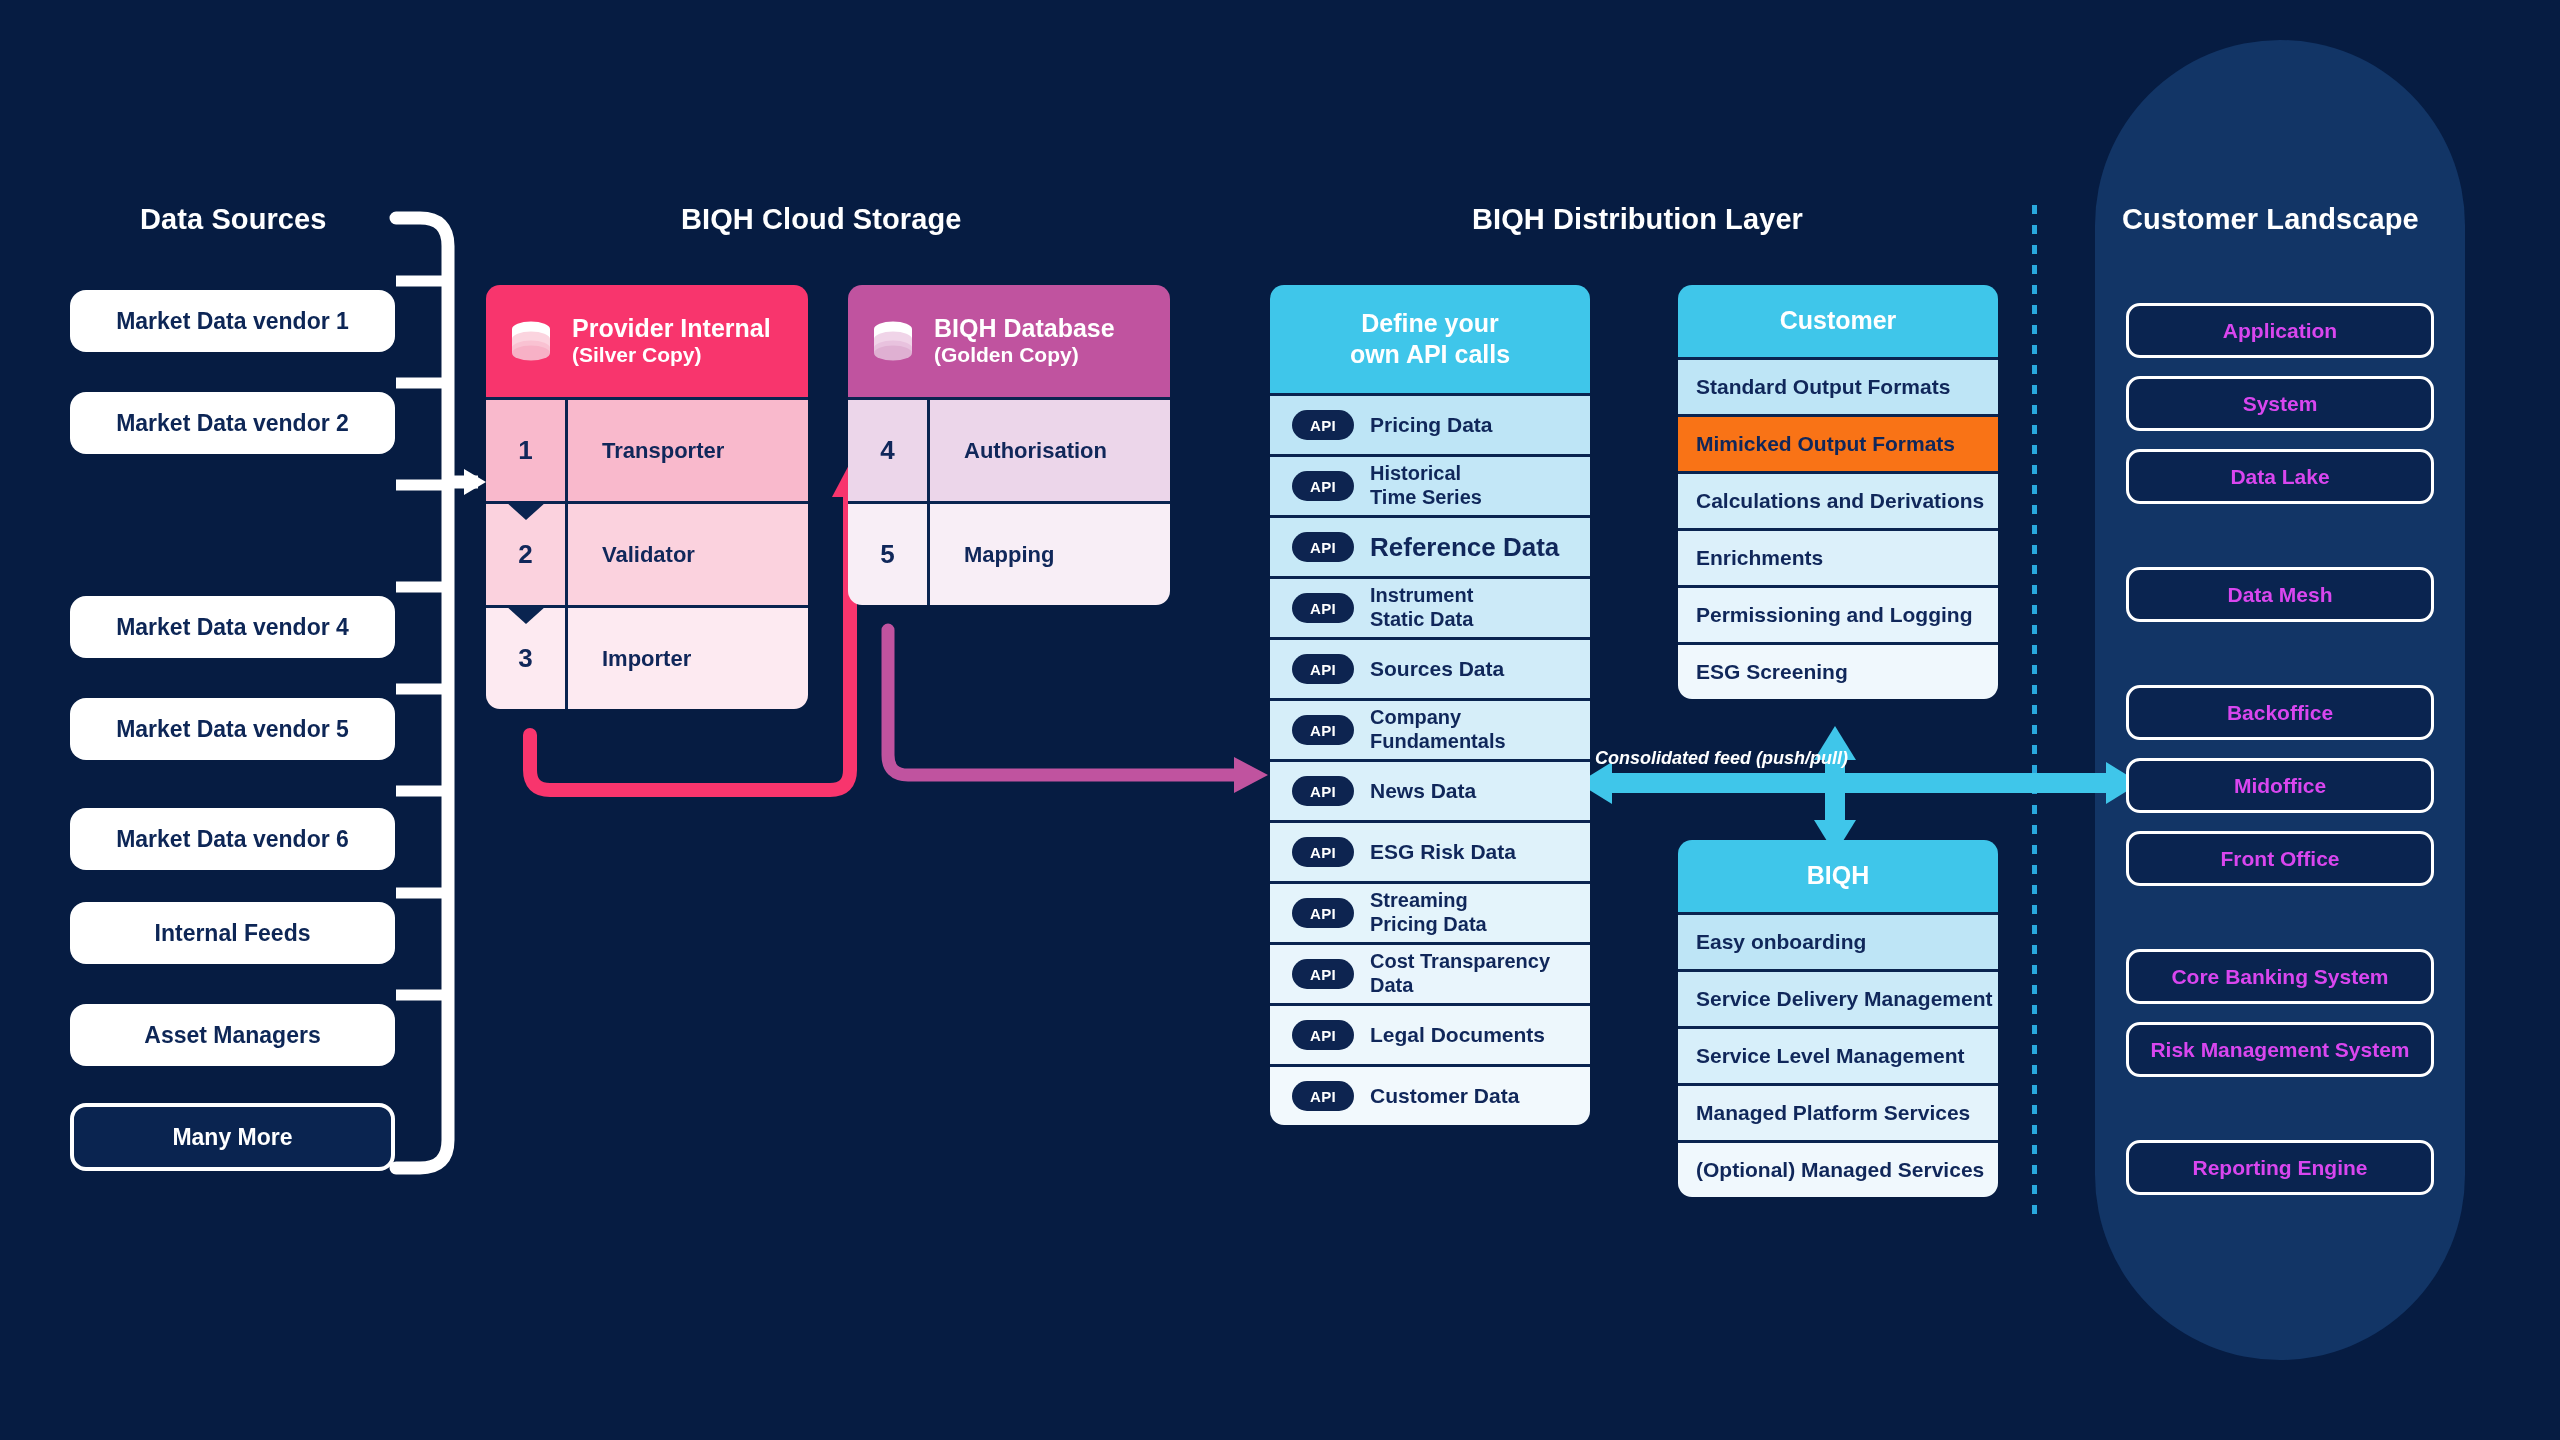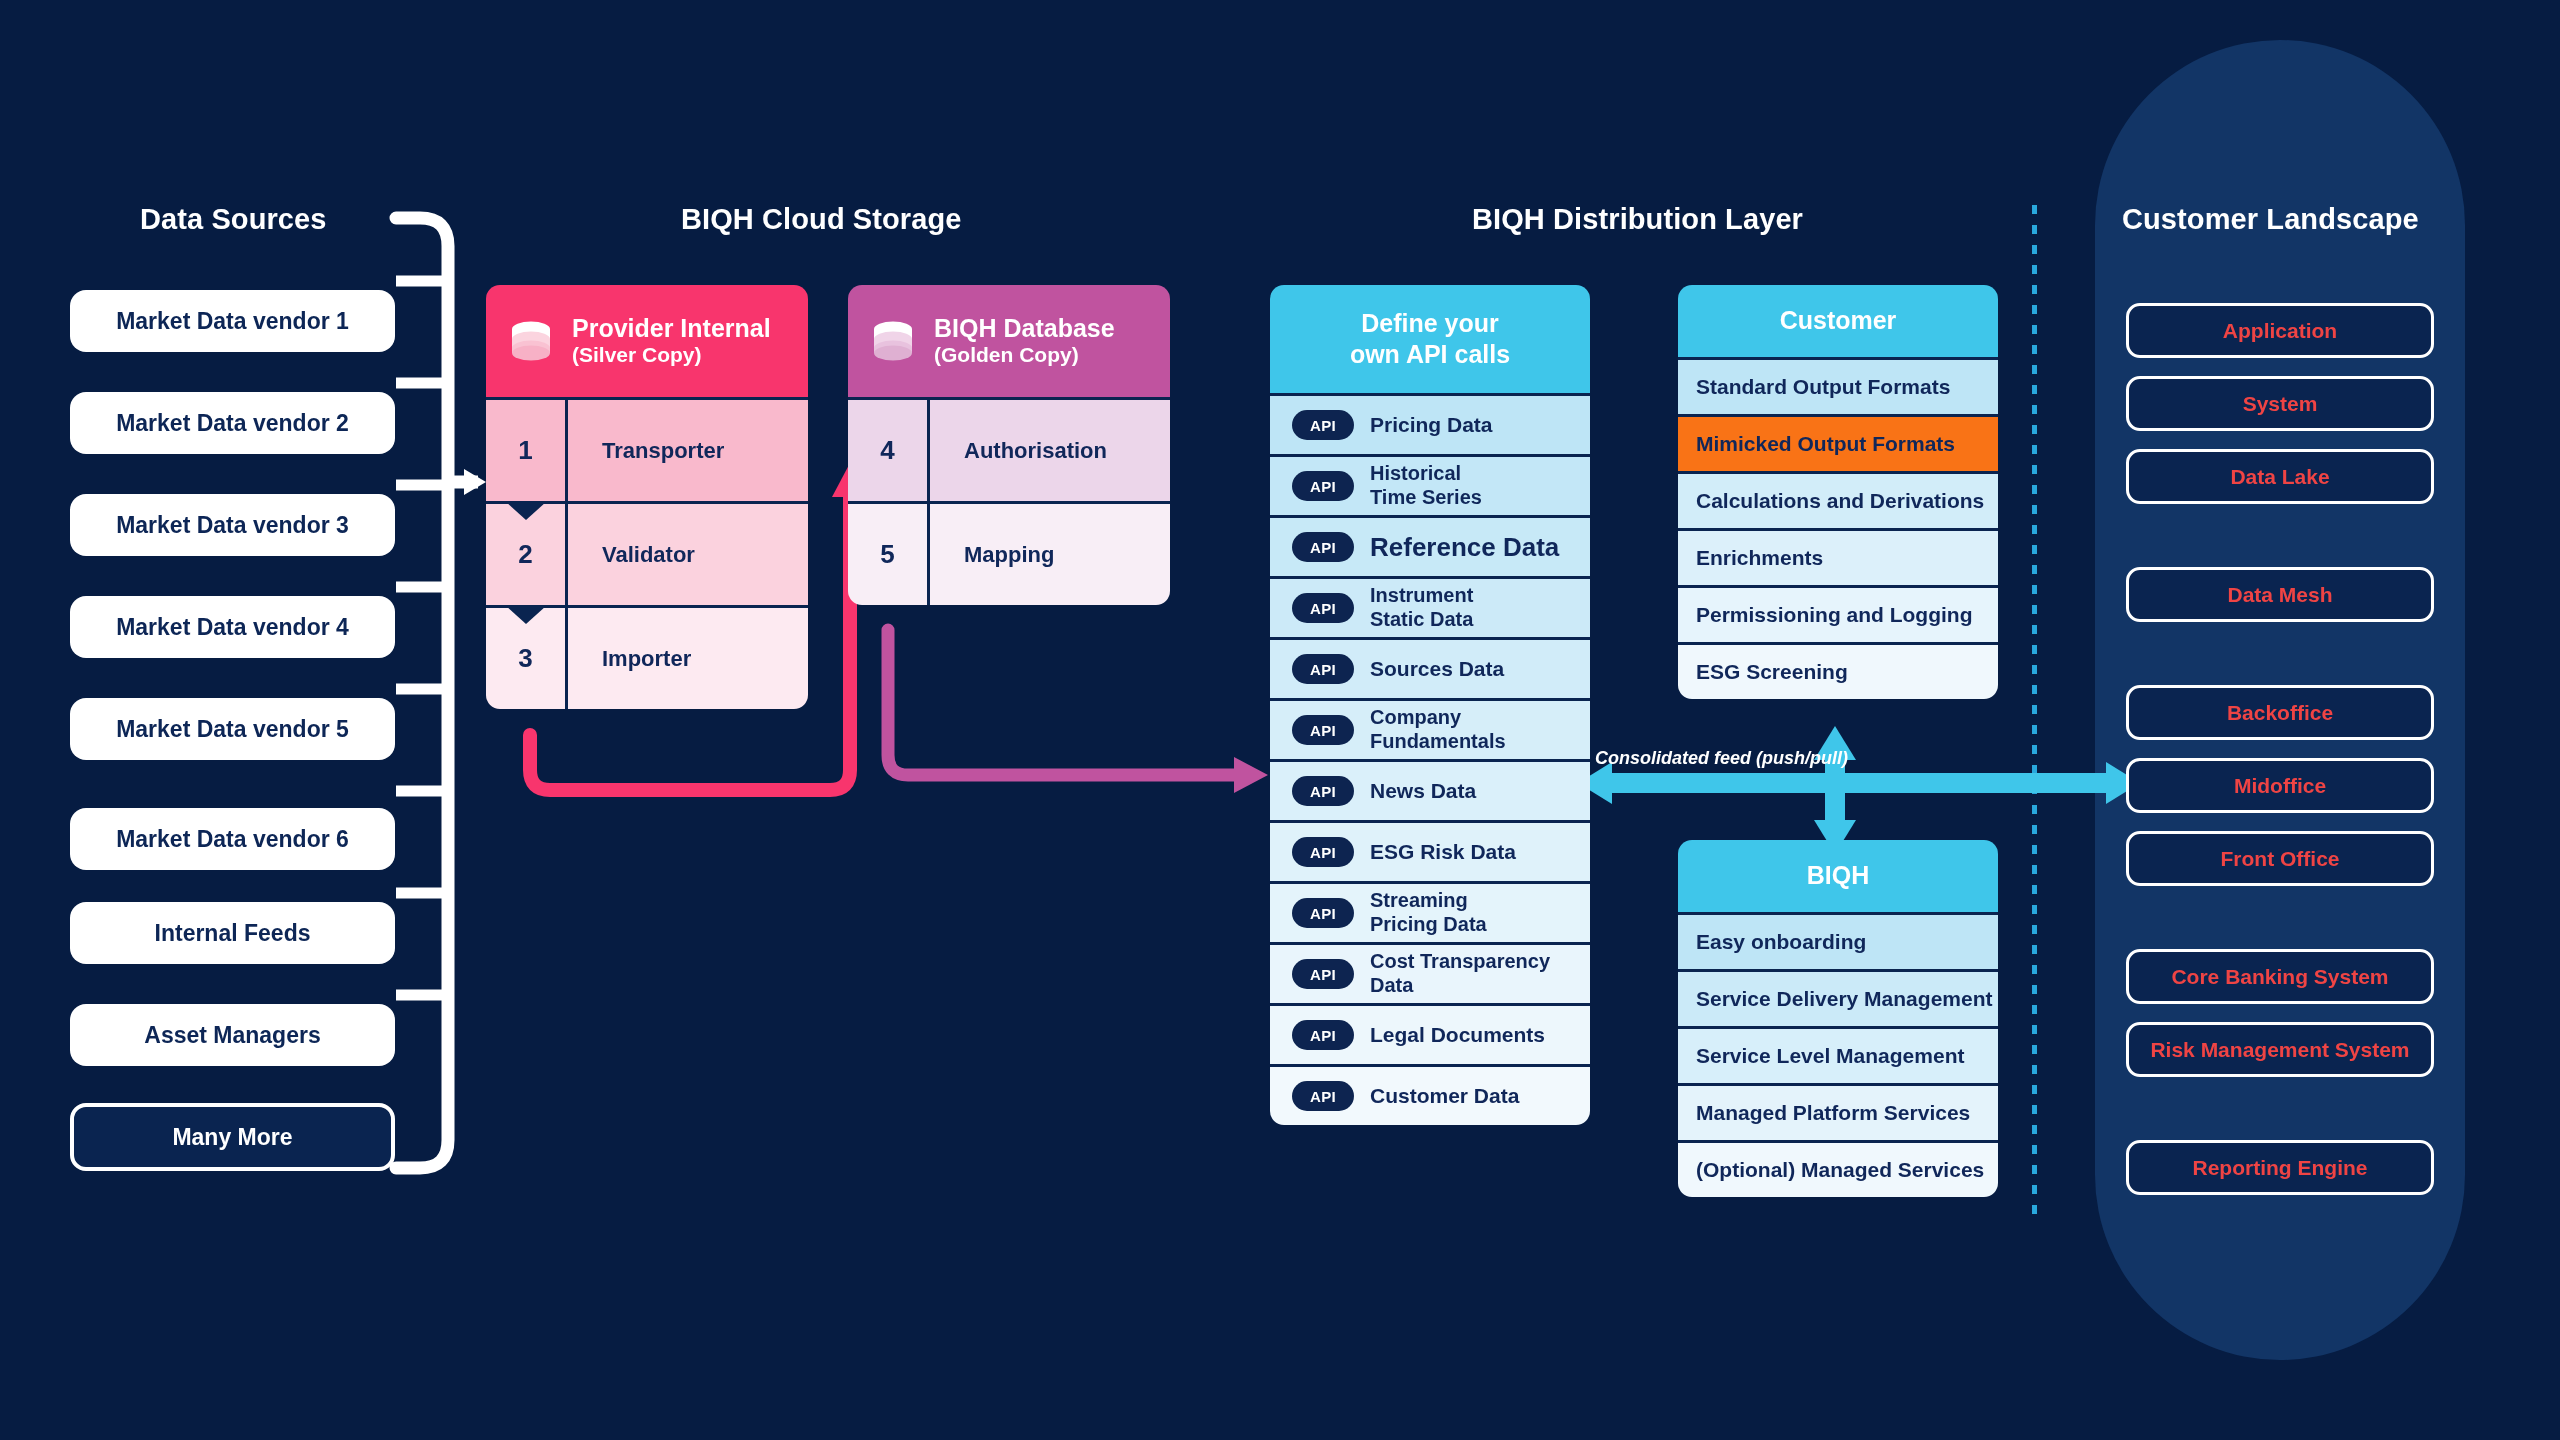--- a/index.html
+++ b/index.html
@@ -110,21 +110,21 @@
   .plain-row { padding-left: 18px; }
 
   
   .cl-pill {
     position: absolute; left: 2126px;
     width: 308px; height: 55px;
     background: #0a2450;
     border: 3.5px solid #ffffff;
     border-radius: 14px;
     display: flex; align-items: center; justify-content: center;
-    color: #ef4444; font-size: 21px; font-weight: bold;
+    color: #d946ef; font-size: 21px; font-weight: bold;
     white-space: nowrap;
   }
 
   
   .feed-label {
     position: absolute;
     color: #ffffff; font-size: 18px; font-style: italic; font-weight: bold;
     white-space: nowrap;
   }
 
@@ -178,21 +178,20 @@
     </g>
   </svg>
 
   <div class="col-header" style="left:140px; top:203px;">Data Sources</div>
   <div class="col-header" style="left:681px; top:203px;">BIQH Cloud Storage</div>
   <div class="col-header" style="left:1472px; top:203px;">BIQH Distribution Layer</div>
   <div class="col-header" style="left:2122px; top:203px;">Customer Landscape</div>
 
   <div class="source-pill" style="top:290px;">Market Data vendor 1</div>
   <div class="source-pill" style="top:392px;">Market Data vendor 2</div>
-  <div class="source-pill" style="top:494px;">Market Data vendor 3</div>
   <div class="source-pill" style="top:596px;">Market Data vendor 4</div>
   <div class="source-pill" style="top:698px;">Market Data vendor 5</div>
   <div class="source-pill" style="top:800px;margin-top:8px;">Market Data vendor 6</div>
   <div class="source-pill" style="top:902px;">Internal Feeds</div>
   <div class="source-pill" style="top:1004px;">Asset Managers</div>
   <div class="source-pill outline" style="top:1103px;">Many More</div>
 
   <div class="db-panel" style="left:486px; top:285px; width:322px;">
     <div class="db-head" style="background:#f8356d;">
       <span class="db-cyl">

